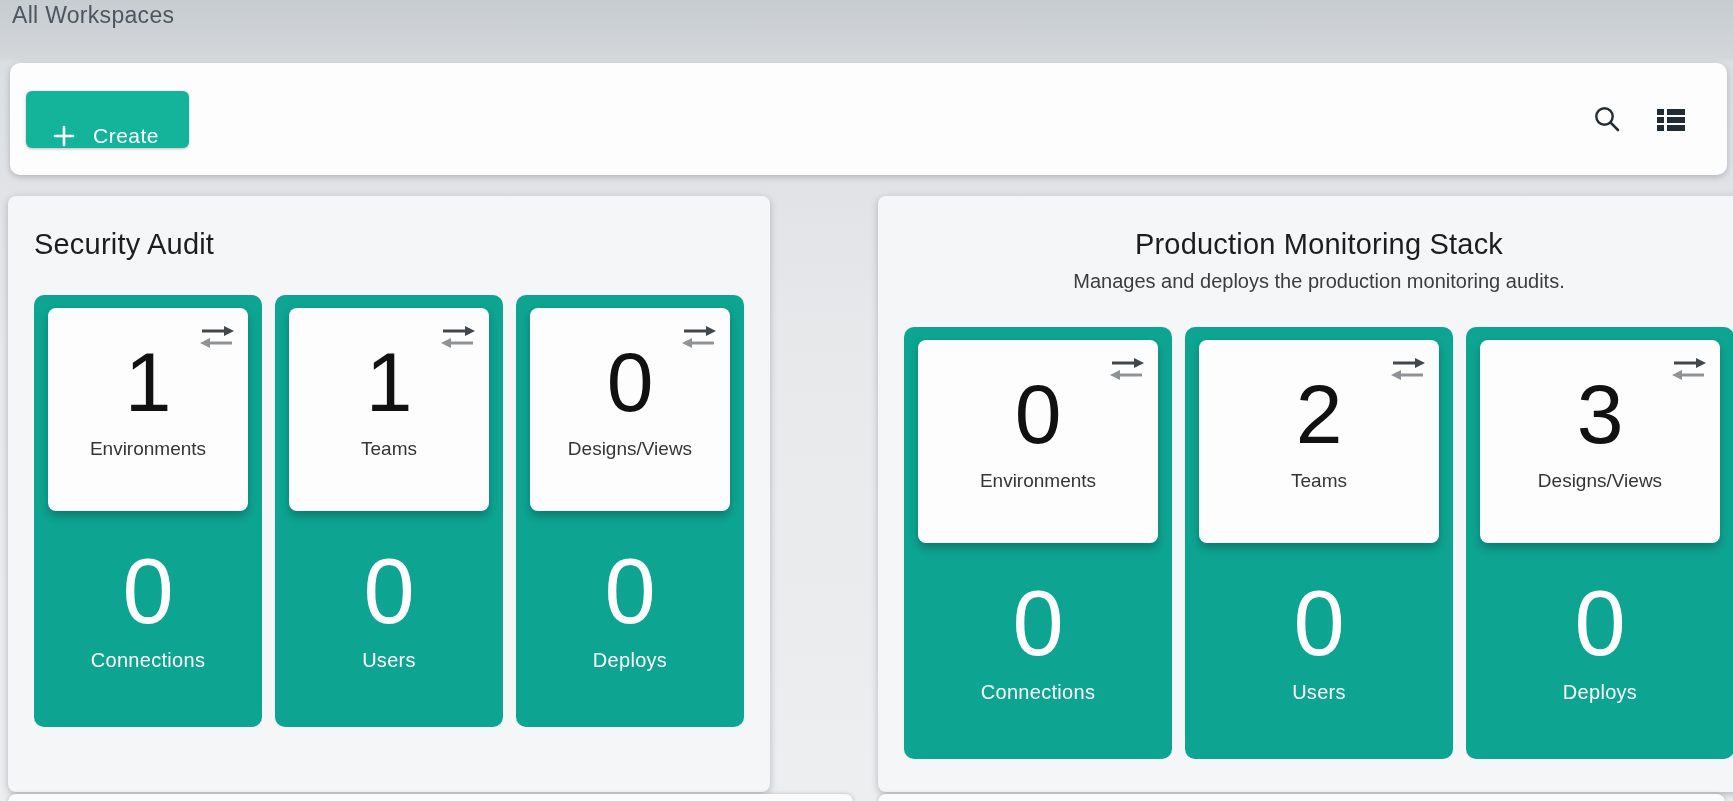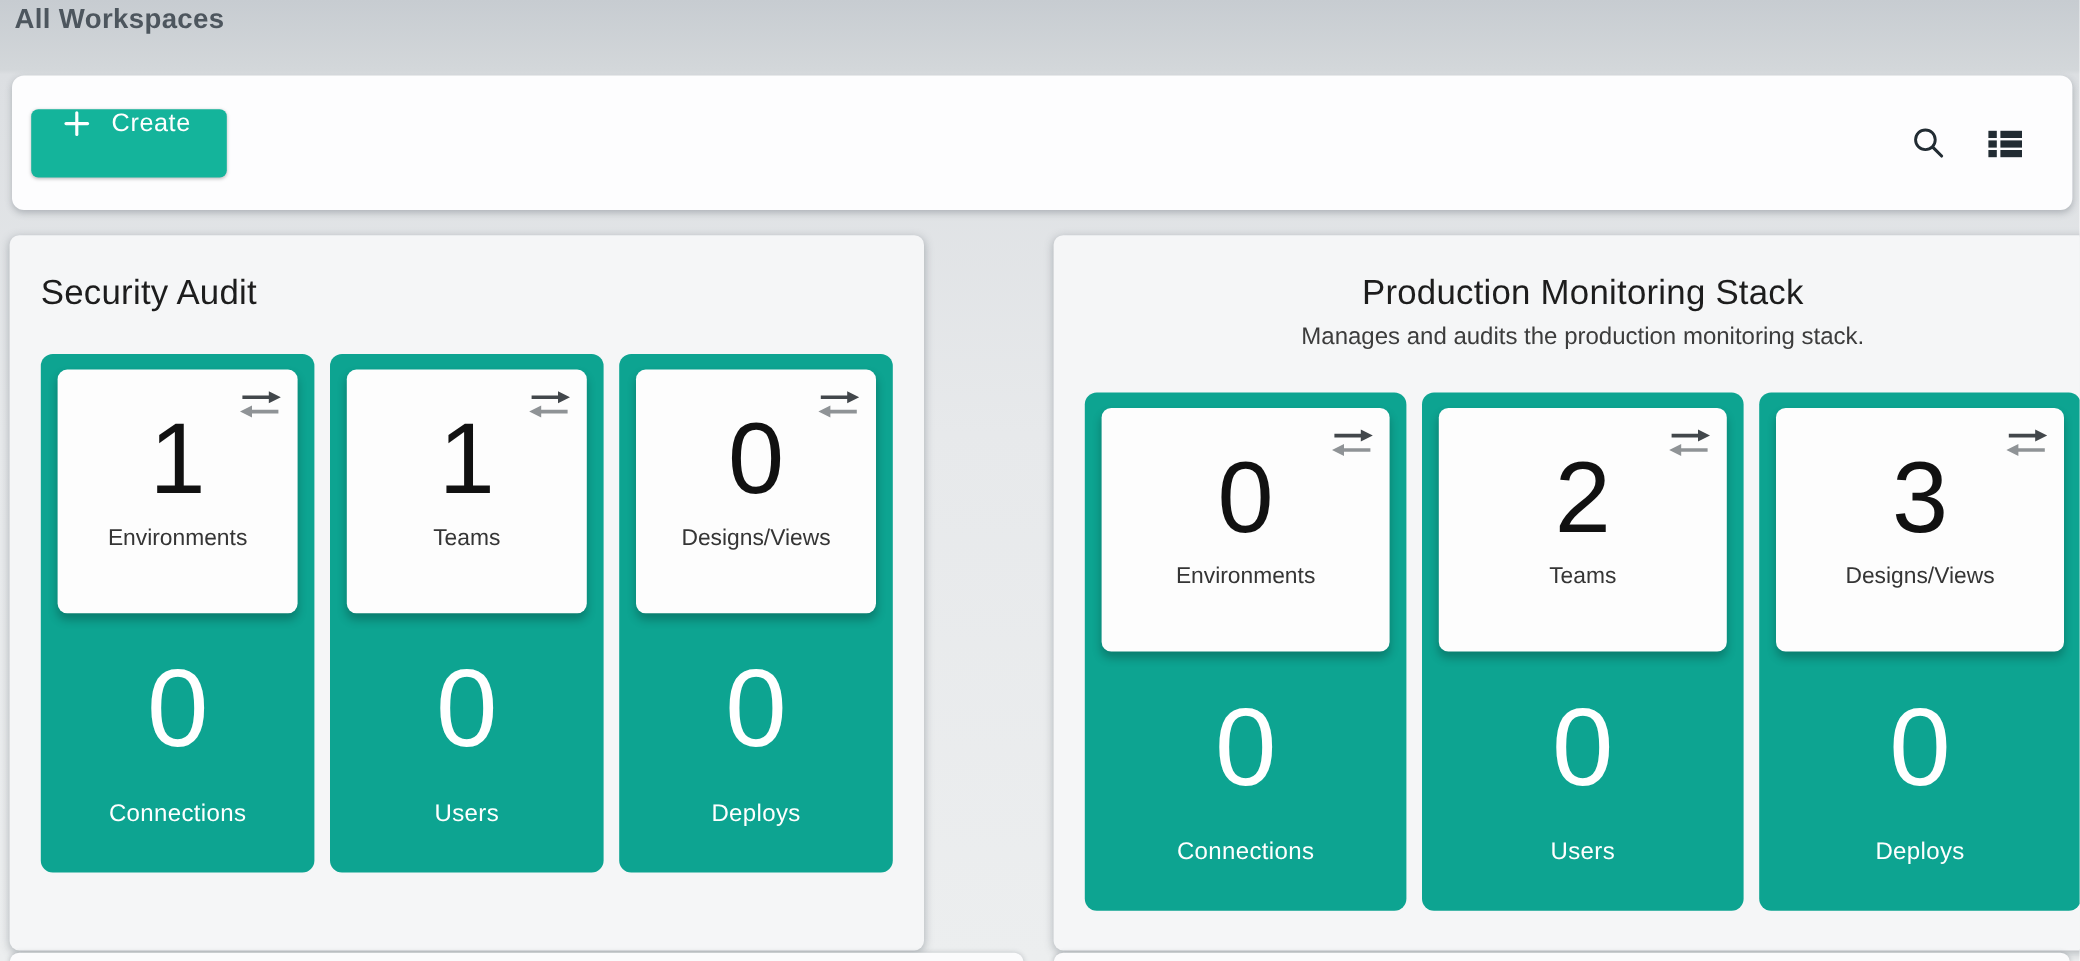--- a/index.html
+++ b/index.html
@@ -4,31 +4,31 @@
 <style>
   html,body{margin:0;padding:0;}
   body{
     width:1733px;height:801px;overflow:hidden;position:relative;
     font-family:"Liberation Sans", sans-serif;
     background:linear-gradient(180deg,#c7ccd1 0px,#d3d7da 58px,#dcdfe2 62px,#e7e9eb 45%,#eceeef 100%);
   }
   
   .page-title{
     position:absolute;left:12px;top:2px;
-    font-size:23px;font-weight:700;color:#4d565e;letter-spacing:.3px;
+    font-size:23px;font-weight:400;color:#4d565e;letter-spacing:.3px;
   }
   
   .toolbar{
     position:absolute;left:10px;top:63px;width:1717px;height:112px;
     background:#fdfdfe;border-radius:10px;
     box-shadow:0 2px 6px rgba(60,70,80,.30);
   }
   .create-btn{
     position:absolute;left:16px;top:28px;height:57px;
-    display:flex;align-items:flex-start;gap:17px;padding:0 30px 0 26px;
+    display:flex;align-items:flex-end;gap:17px;padding:0 30px 0 26px;
     background:#14b49b;border:none;border-radius:6px;cursor:pointer;
     box-shadow:0 1px 3px rgba(0,0,0,.25);
   }
   .create-btn span{color:#ffffff;font-size:21px;letter-spacing:.5px;}
   .toolbar-icon{position:absolute;top:50%;transform:translateY(-50%);cursor:pointer;line-height:0;}
   .toolbar-icon.search{right:104px;}
   .toolbar-icon.list{right:38px;}
   
   .ws-card{
     position:absolute;top:196px;height:596px;
@@ -48,21 +48,21 @@
   .tile-top{
     margin:13px 14px 0 14px;height:203px;background:#fdfdfd;border-radius:8px;
     box-shadow:0 5px 8px rgba(0,0,0,.24);
     position:relative;display:flex;flex-direction:column;align-items:center;
   }
   .swap-icon{position:absolute;top:16px;right:13px;line-height:0;cursor:pointer;}
   .tile-num{margin-top:32px;font-size:84px;font-weight:300;line-height:1;color:#111111;}
   .tile-top-label{margin-top:14px;font-size:19px;color:#353535;}
   .tile-bottom{display:flex;flex-direction:column;align-items:center;}
   .tile-bottom-num{margin-top:34px;font-size:92px;font-weight:300;line-height:1;color:#ffffff;}
-  .tile-bottom-label{margin-top:30px;font-size:20px;color:#ffffff;letter-spacing:.3px;}
+  .tile-bottom-label{margin-top:12px;font-size:20px;color:#ffffff;letter-spacing:.3px;}
   
   .next-strip{
     position:absolute;top:794px;height:10px;background:#fbfbfc;
     border-radius:8px 8px 0 0;box-shadow:0 0 4px rgba(70,80,90,.3);
   }
   .next-strip.left{left:8px;width:845px;}
   .next-strip.right{left:878px;width:847px;}
 </style>
 </head>
 <body>
@@ -154,21 +154,21 @@
         <div class="tile-bottom-num">0</div>
         <div class="tile-bottom-label">Deploys</div>
       </div>
     </div>
 
   </div>
 </div>
 
 <div class="ws-card right">
   <h2 class="ws-title">Production Monitoring Stack</h2>
-  <p class="ws-desc">Manages and audits the production monitoring stack.</p>
+  <p class="ws-desc">Manages and deploys the production monitoring audits.</p>
   <div class="tiles">
 
     <div class="tile">
       <div class="tile-top">
         <span class="swap-icon">
           <svg width="36" height="27" viewBox="0 0 36 27">
             <line x1="3" y1="7" x2="26" y2="7" stroke="#42474b" stroke-width="3"></line>
             <path d="M25 2 L35 7 L25 12 Z" fill="#42474b"></path>
             <line x1="10" y1="19" x2="33" y2="19" stroke="#8f9396" stroke-width="3"></line>
             <path d="M11 14 L1 19 L11 24 Z" fill="#8f9396"></path>

